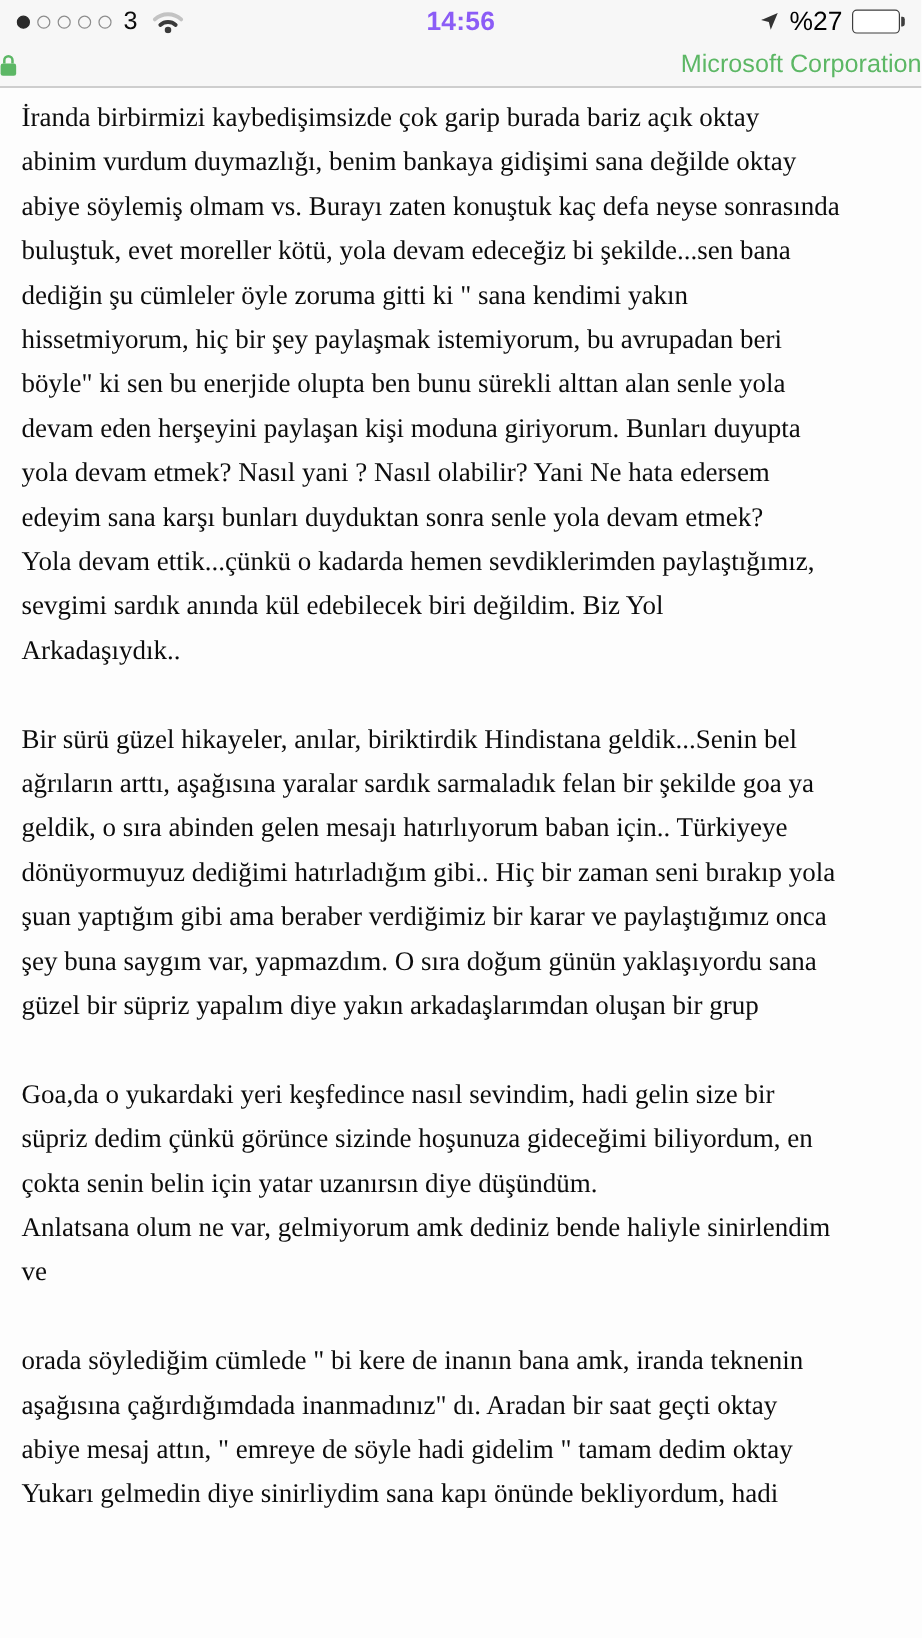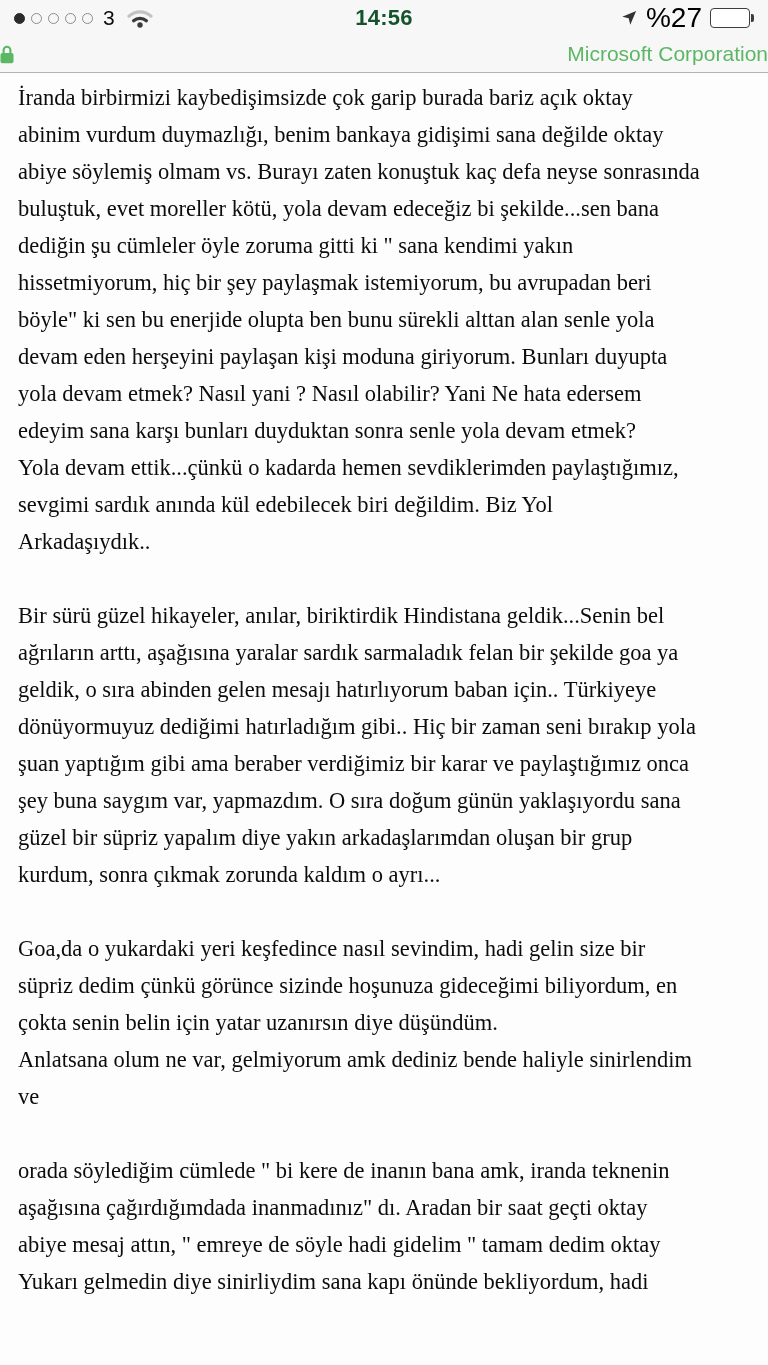--- a/index.html
+++ b/index.html
@@ -15,26 +15,26 @@
     display:flex; align-items:center; justify-content:space-between;
   }
   .sb-left { display:flex; align-items:center; gap:8px; }
   .dots { display:flex; align-items:center; gap:6px; }
   .dot { width:11px; height:11px; border-radius:50%; border:1.5px solid #8d8d8d; box-sizing:border-box; background:transparent; }
   .dot.filled { background:#2b2b2b; border-color:#2b2b2b; }
   .carrier { font-size:21px; color:#0c0c0c; margin-left:2px; }
   .wifi { display:inline-flex; margin-left:4px; }
   .sb-time {
     position:absolute; left:0; right:0; text-align:center;
-    font-size:22px; font-weight:700; color:#14532d; letter-spacing:.2px;
+    font-size:22px; font-weight:700; color:#8b5cf6; letter-spacing:.2px;
     pointer-events:none;
   }
   .sb-right { display:flex; align-items:center; gap:8px; }
   .loc { display:inline-flex; }
-  .batt-label { font-size:28px; color:#000; }
+  .batt-label { font-size:22px; color:#000; }
   .battery { position:relative; display:inline-flex; align-items:center; }
   .batt-body {
     width:40px; height:20px; border:1.5px solid #3e3e3e; border-radius:4px;
     box-sizing:border-box; background:#fff; padding:1.5px; overflow:hidden;
   }
   .batt-fill { height:100%; background:var(--battery,#FFCC00); border-radius:1.5px; }
   .batt-nub { width:3px; height:8px; background:#3e3e3e; border-radius:0 2px 2px 0; margin-left:1px; }
   
   .sitebar {
     height:36px; display:flex; align-items:center; justify-content:space-between; gap:8px;
@@ -125,21 +125,20 @@
           <div class="text-line">Arkadaşıydık..</div>
         </div>
         <div class="para">
           <div class="text-line">Bir sürü güzel hikayeler, anılar, biriktirdik Hindistana geldik...Senin bel</div>
           <div class="text-line">ağrıların arttı, aşağısına yaralar sardık sarmaladık felan bir şekilde goa ya</div>
           <div class="text-line">geldik, o sıra abinden gelen mesajı hatırlıyorum baban için.. Türkiyeye</div>
           <div class="text-line">dönüyormuyuz dediğimi hatırladığım gibi.. Hiç bir zaman seni bırakıp yola</div>
           <div class="text-line">şuan yaptığım gibi ama beraber verdiğimiz bir karar ve paylaştığımız onca</div>
           <div class="text-line">şey buna saygım var, yapmazdım. O sıra doğum günün yaklaşıyordu sana</div>
           <div class="text-line">güzel bir süpriz yapalım diye yakın arkadaşlarımdan oluşan bir grup</div>
-          <div class="text-line">kurdum, sonra çıkmak zorunda kaldım o ayrı...</div>
         </div>
         <div class="para">
           <div class="text-line">Goa,da o yukardaki yeri keşfedince nasıl sevindim, hadi gelin size bir</div>
           <div class="text-line">süpriz dedim çünkü görünce sizinde hoşunuza gideceğimi biliyordum, en</div>
           <div class="text-line">çokta senin belin için yatar uzanırsın diye düşündüm.</div>
           <div class="text-line">Anlatsana olum ne var, gelmiyorum amk dediniz bende haliyle sinirlendim</div>
           <div class="text-line">ve</div>
         </div>
         <div class="para">
           <div class="text-line">orada söylediğim cümlede " bi kere de inanın bana amk, iranda teknenin</div>

